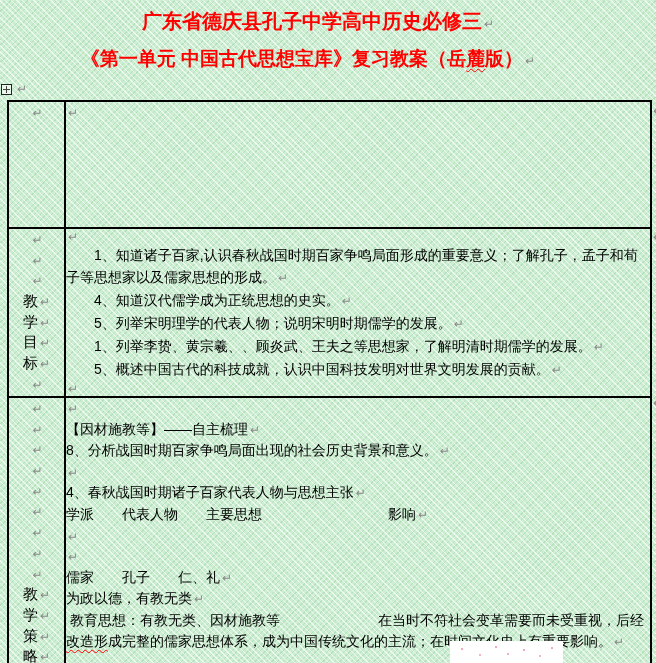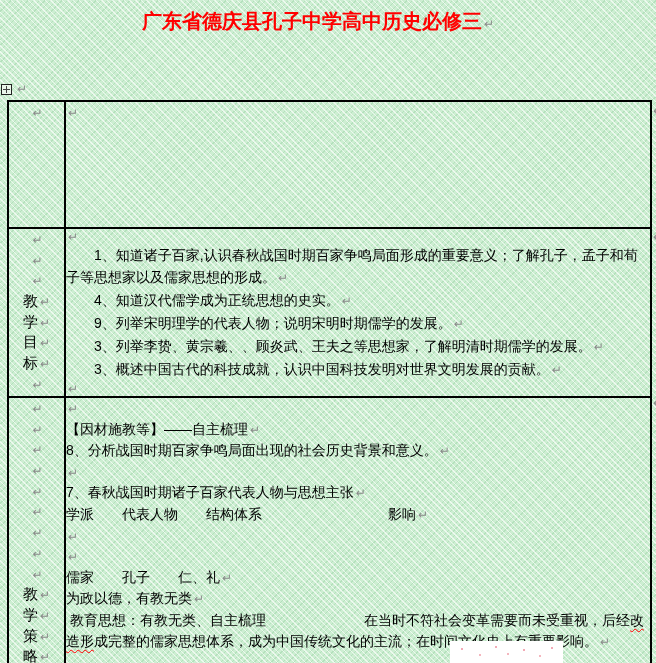--- a/index.html
+++ b/index.html
@@ -88,20 +88,21 @@
       #ffffff;
   }
 </style>
 </head>
 <body>
 
 <div class="page">
 
   <div class="title-line title-1"><span>广东省德庆县孔子中学高中历史必修三</span><span class="pilcrow">↵</span></div>
 
+  <div class="title-line title-2"><span>《第一单元 中国古代思想宝库》复习教案（岳</span><span class="wavy">麓</span><span>版）</span><span class="pilcrow">↵</span></div>
 
   <div class="table-handle"></div>
   <span class="pilcrow handle-pilcrow">↵</span>
 
   <span class="pilcrow eor-mark" style="top:104px;">↵</span>
   <span class="pilcrow eor-mark" style="top:230px;">↵</span>
   <span class="pilcrow eor-mark" style="top:396px;">↵</span>
 
   <table class="doc-table">
     <colgroup>
@@ -127,23 +128,23 @@
         <div class="lbl-line"><span>教</span><span class="pilcrow">↵</span></div>
         <div class="lbl-line"><span>学</span><span class="pilcrow">↵</span></div>
         <div class="lbl-line"><span>目</span><span class="pilcrow">↵</span></div>
         <div class="lbl-line"><span>标</span><span class="pilcrow">↵</span></div>
         <div class="lbl-line"><span class="pilcrow">↵</span></div>
       </td>
       <td class="body-cell">
         <p class="para empty-sm"><span class="pilcrow">↵</span></p>
         <p class="para row2-para indent2"><span>1、知道诸子百家,认识春秋战国时期百家争鸣局面形成的重要意义；了解孔子，孟子和荀子等思想家以及儒家思想的形成。</span><span class="pilcrow">↵</span></p>
         <p class="para row2-para indent2"><span>4、知道汉代儒学成为正统思想的史实。</span><span class="pilcrow">↵</span></p>
-        <p class="para row2-para indent2"><span>9、列举宋明理学的代表人物；说明宋明时期儒学的发展。</span><span class="pilcrow">↵</span></p>
-        <p class="para row2-para indent2"><span>3、列举李贽、黄宗羲、、顾炎武、王夫之等思想家，了解明清时期儒学的发展。</span><span class="pilcrow">↵</span></p>
-        <p class="para row2-para indent2"><span>3、概述中国古代的科技成就，认识中国科技发明对世界文明发展的贡献。</span><span class="pilcrow">↵</span></p>
+        <p class="para row2-para indent2"><span>5、列举宋明理学的代表人物；说明宋明时期儒学的发展。</span><span class="pilcrow">↵</span></p>
+        <p class="para row2-para indent2"><span>1、列举李贽、黄宗羲、、顾炎武、王夫之等思想家，了解明清时期儒学的发展。</span><span class="pilcrow">↵</span></p>
+        <p class="para row2-para indent2"><span>5、概述中国古代的科技成就，认识中国科技发明对世界文明发展的贡献。</span><span class="pilcrow">↵</span></p>
         <p class="para empty-sm"><span class="pilcrow">↵</span></p>
       </td>
     </tr>
 
     <tr style="height:280px;">
       <td class="label-cell">
         <div class="lbl-line"><span class="pilcrow">↵</span></div>
         <div class="lbl-line"><span class="pilcrow">↵</span></div>
         <div class="lbl-line"><span class="pilcrow">↵</span></div>
         <div class="lbl-line"><span class="pilcrow">↵</span></div>
@@ -155,27 +156,27 @@
         <div class="lbl-line"><span>教</span><span class="pilcrow">↵</span></div>
         <div class="lbl-line"><span>学</span><span class="pilcrow">↵</span></div>
         <div class="lbl-line"><span>策</span><span class="pilcrow">↵</span></div>
         <div class="lbl-line"><span>略</span><span class="pilcrow">↵</span></div>
       </td>
       <td class="body-cell">
         <p class="para empty-md"><span class="pilcrow">↵</span></p>
         <p class="para"><span>【因材施教等】——自主梳理</span><span class="pilcrow">↵</span></p>
         <p class="para"><span>8、分析战国时期百家争鸣局面出现的社会历史背景和意义。</span><span class="pilcrow">↵</span></p>
         <p class="para empty-md"><span class="pilcrow">↵</span></p>
-        <p class="para"><span>7、春秋战国时期诸子百家代表人物与思想主张</span><span class="pilcrow">↵</span></p>
-        <p class="para"><span>学派　　代表人物　　结构体系　　　　　　　　　影响</span><span class="pilcrow">↵</span></p>
+        <p class="para"><span>4、春秋战国时期诸子百家代表人物与思想主张</span><span class="pilcrow">↵</span></p>
+        <p class="para"><span>学派　　代表人物　　主要思想　　　　　　　　　影响</span><span class="pilcrow">↵</span></p>
         <p class="para empty-md"><span class="pilcrow">↵</span></p>
         <p class="para empty-md"><span class="pilcrow">↵</span></p>
         <p class="para"><span>儒家　　孔子　　仁、礼</span><span class="pilcrow">↵</span></p>
         <p class="para"><span>为政以德，有教无类</span><span class="pilcrow">↵</span></p>
-        <p class="para"><span> 教育思想：有教无类、自主梳理　　　　　　　在当时不符社会变革需要而未受重视，后经</span><span class="wavy">改造形</span><span>成完整的儒家思想体系，成为中国传统文化的主流；在时间文化史上有重要影响。</span><span class="pilcrow">↵</span></p>
+        <p class="para"><span> 教育思想：有教无类、因材施教等　　　　　　　在当时不符社会变革需要而未受重视，后经</span><span class="wavy">改造形</span><span>成完整的儒家思想体系，成为中国传统文化的主流；在时间文化史上有重要影响。</span><span class="pilcrow">↵</span></p>
       </td>
     </tr>
   </tbody>
     </table>
 
   <div class="watermark"></div>
 
 </div>
 
 </body></html>

